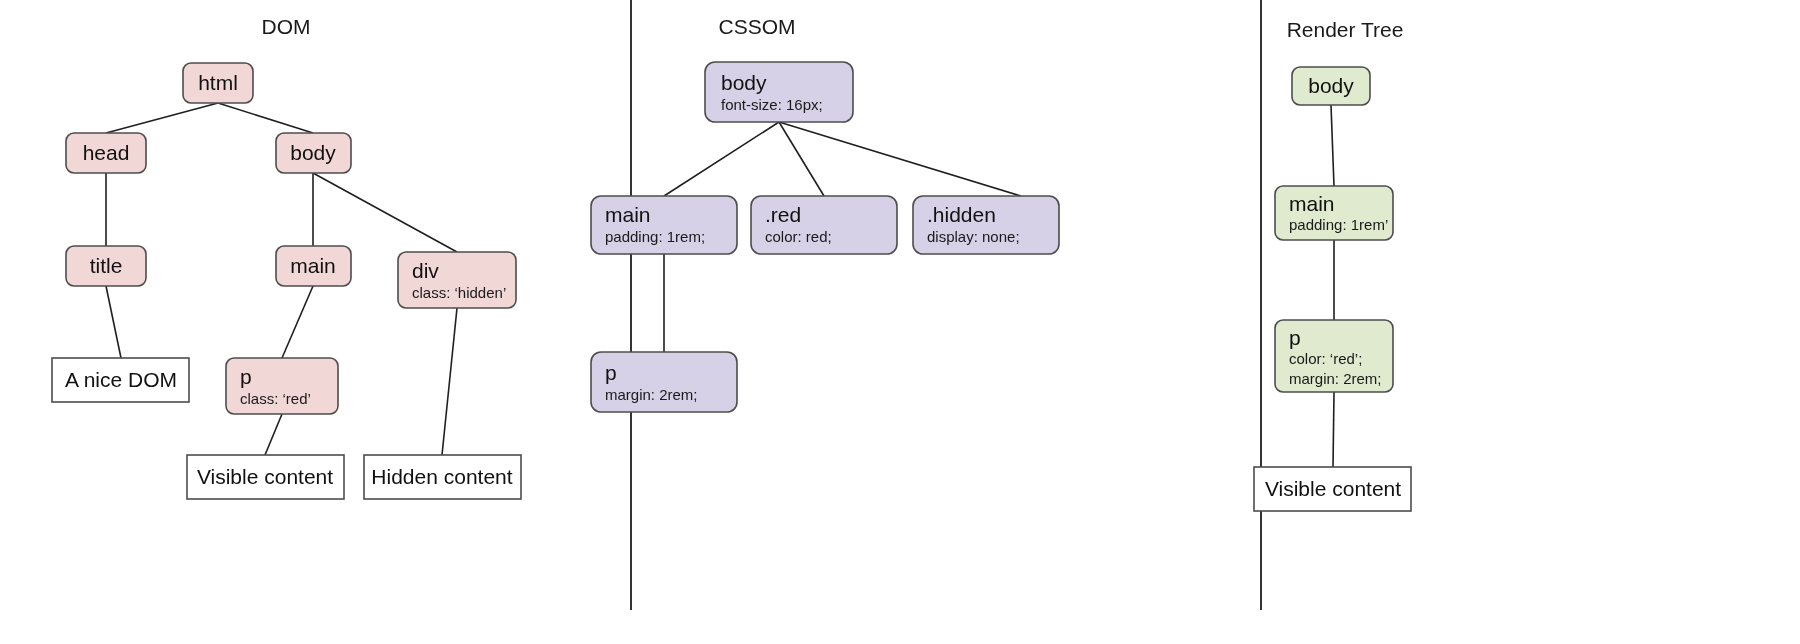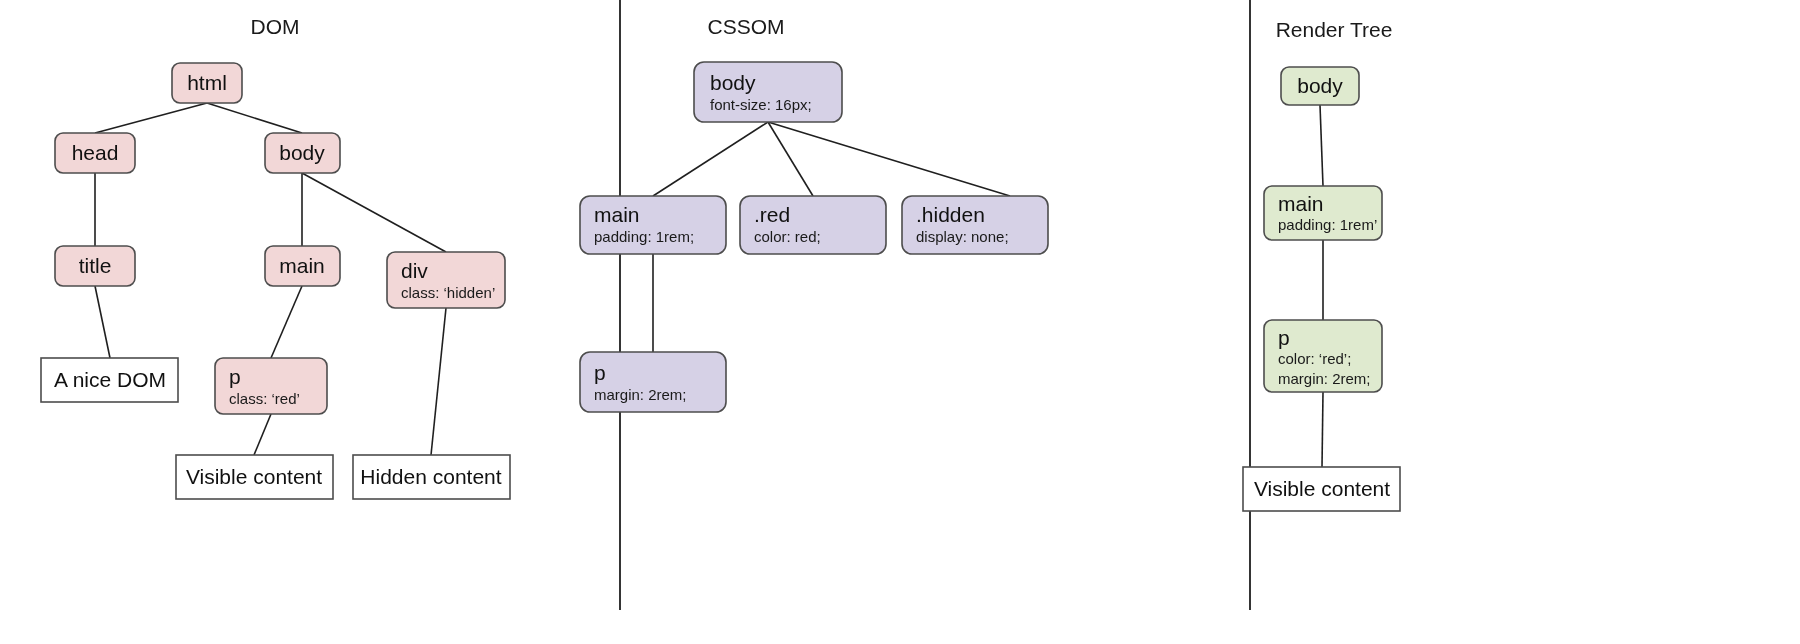--- a/index.html
+++ b/index.html
@@ -13,20 +13,21 @@
     height: 644px;
     overflow: hidden;
     font-family: "Liberation Sans", sans-serif;
     color: #111111;
   }
   #diagram-root {
     position: relative;
     width: 1612px;
     height: 644px;
     background: #ffffff;
+    margin-left: 11px;
   }
   svg#diagram-svg {
     position: absolute;
     top: 0;
     left: 0;
     width: 1800px;
     height: 644px;
     display: block;
   }
   .panel-title {

